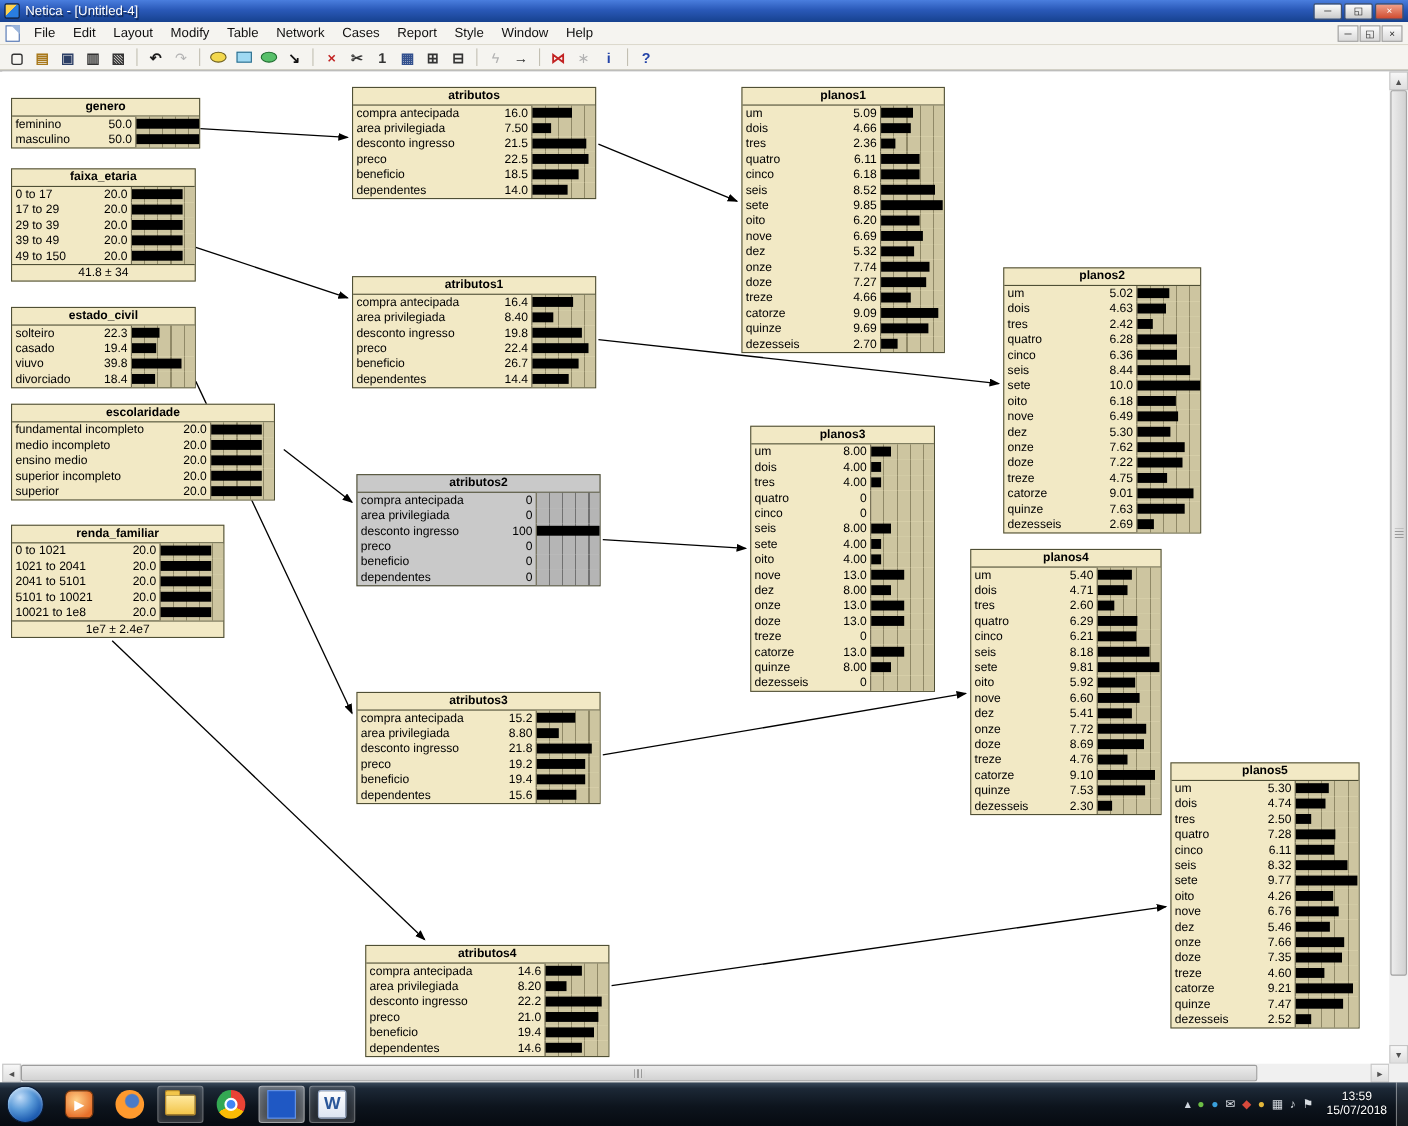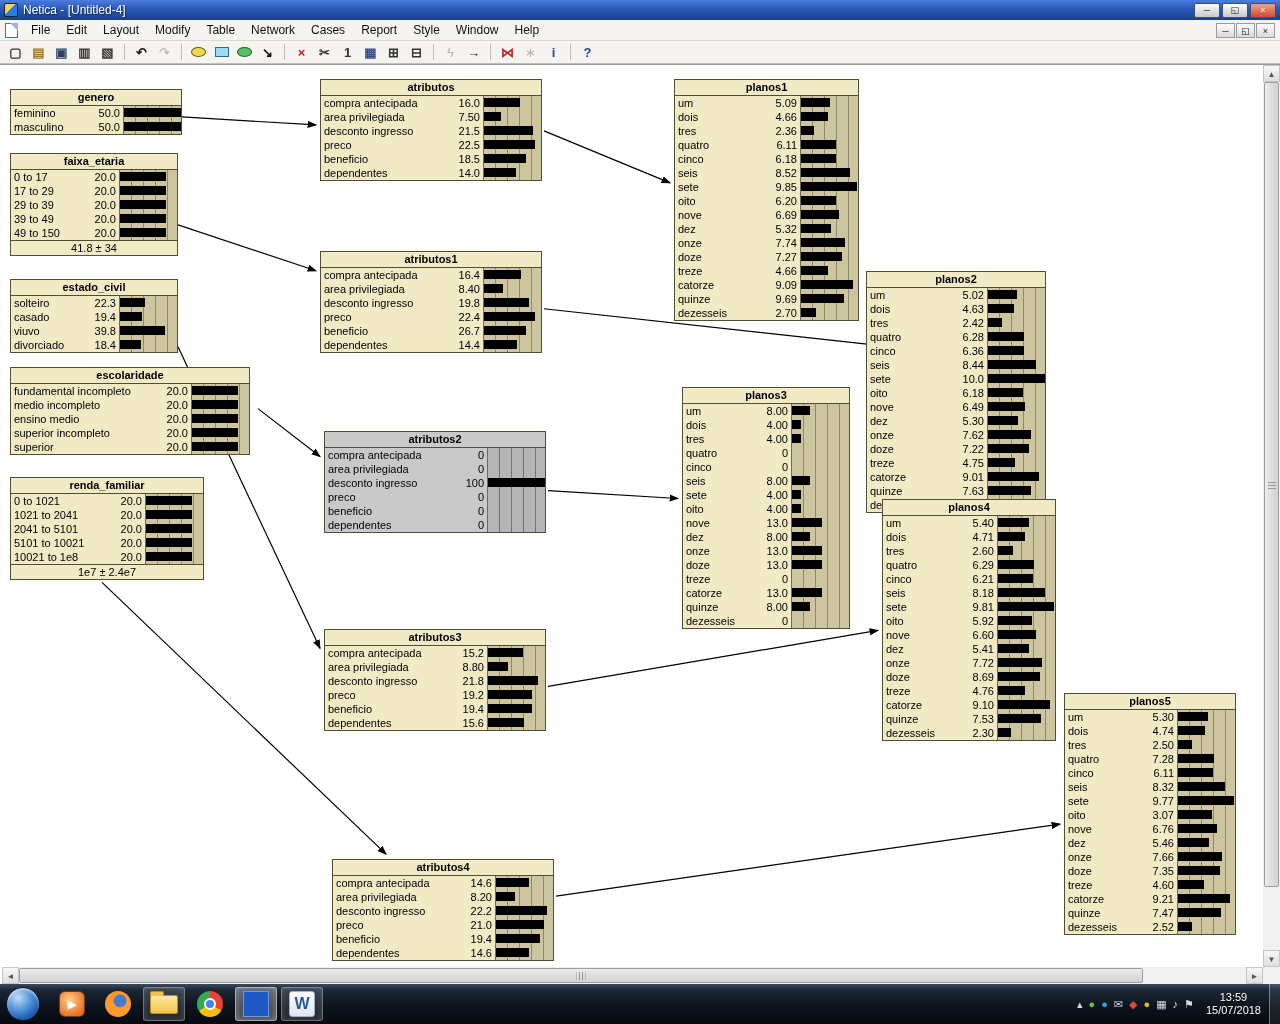--- a/index.html
+++ b/index.html
@@ -714,21 +714,21 @@
             </span>
           </div>
           <div class="nrow">
             <span class="nlab">dezesseis</span>
             <span class="nval">2.70</span>
             <span class="nbar-area">
               <span class="nbar" style="width: 27%;"></span>
             </span>
           </div>
         </div>
-        <div class="node" style="left: 864px; top: 178px; width: 180px; margin-top: 28px;">
+        <div class="node" style="left: 910px; top: 178px; width: 180px;">
           <div class="node-title">planos2</div>
           <div class="nrow">
             <span class="nlab">um</span>
             <span class="nval">5.02</span>
             <span class="nbar-area">
               <span class="nbar" style="width: 50.2%;"></span>
             </span>
           </div>
           <div class="nrow">
             <span class="nlab">dois</span>
@@ -1112,21 +1112,21 @@
           </div>
           <div class="nrow">
             <span class="nlab">sete</span>
             <span class="nval">9.77</span>
             <span class="nbar-area">
               <span class="nbar" style="width: 97.7%;"></span>
             </span>
           </div>
           <div class="nrow">
             <span class="nlab">oito</span>
-            <span class="nval">3.07</span>
+            <span class="nval">4.26</span>
             <span class="nbar-area">
               <span class="nbar" style="width: 60%;"></span>
             </span>
           </div>
           <div class="nrow">
             <span class="nlab">nove</span>
             <span class="nval">6.76</span>
             <span class="nbar-area">
               <span class="nbar" style="width: 67.6%;"></span>
             </span>

